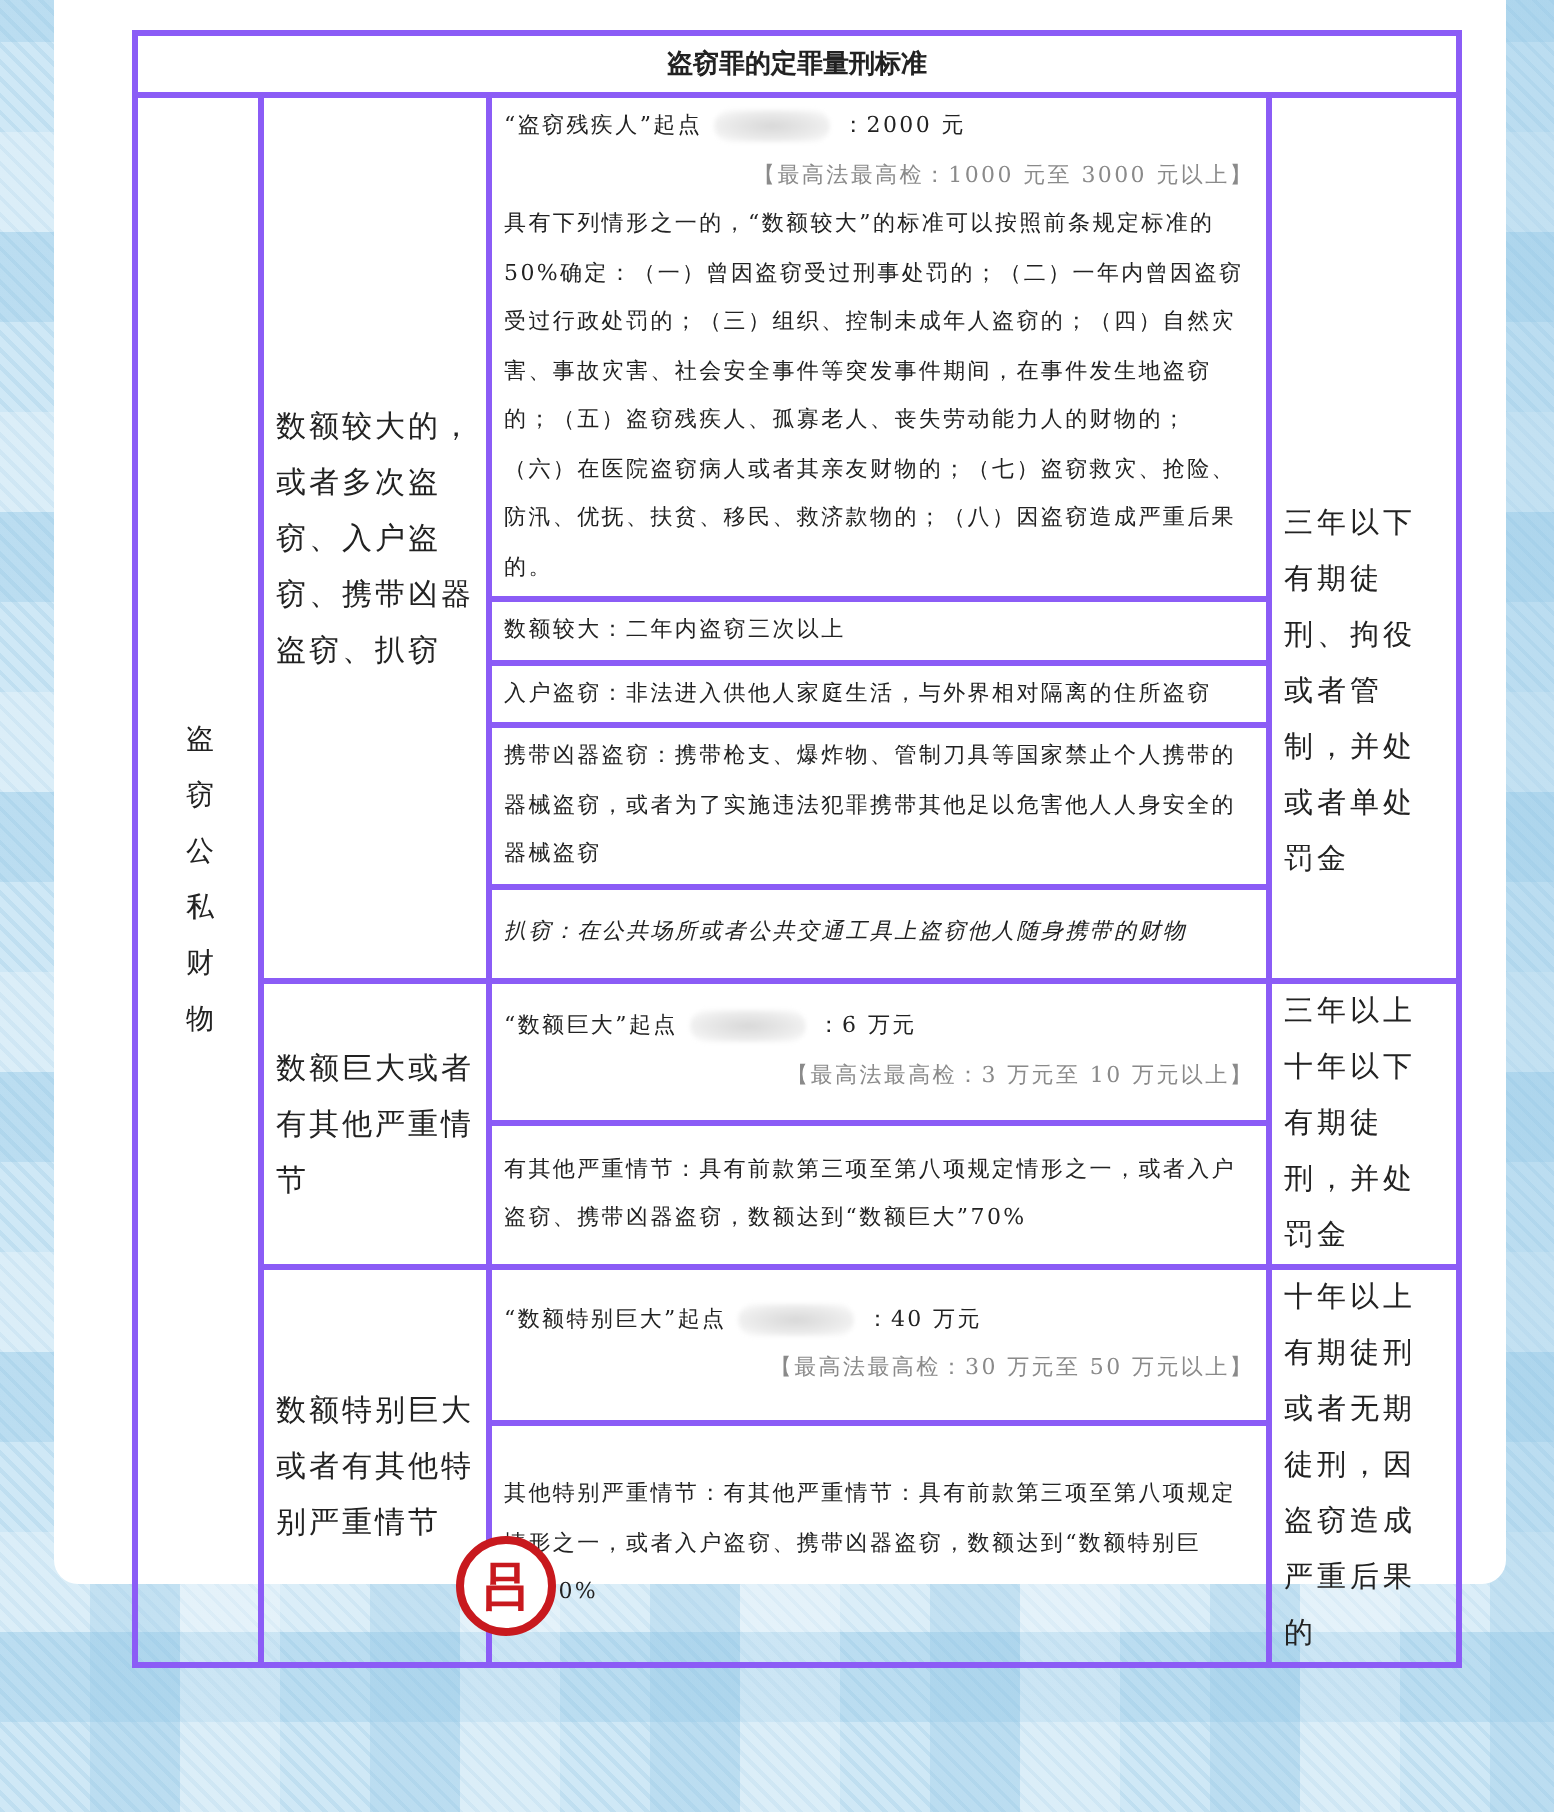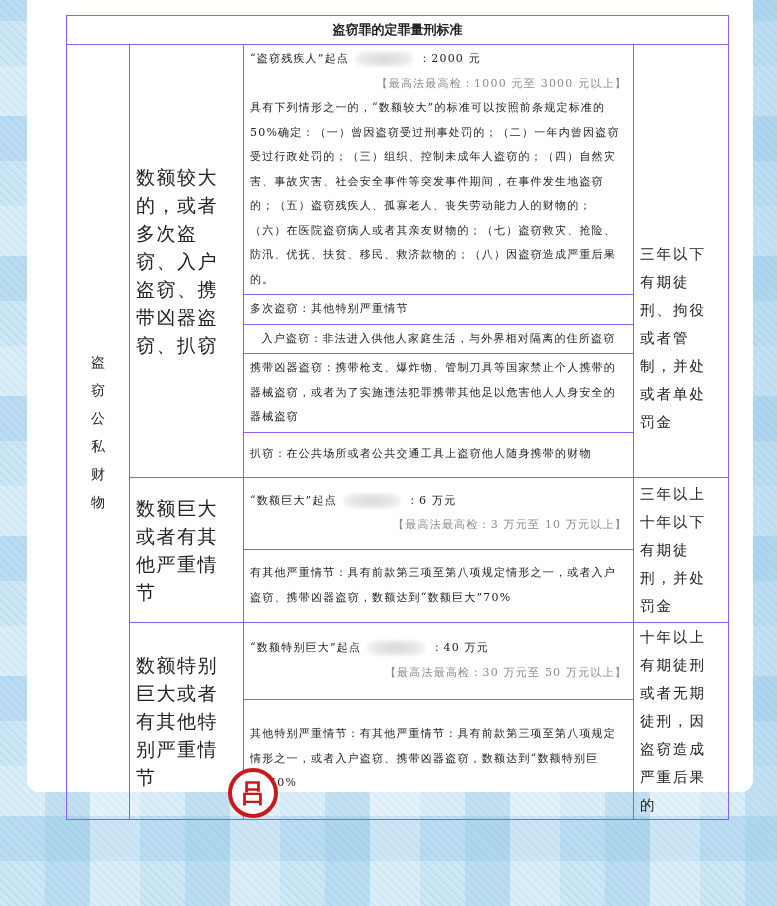--- a/index.html
+++ b/index.html
@@ -15,31 +15,31 @@
     }
     .card {
       position: absolute; left: 27px; top: -20px; width: 726px; height: 812px;
       background: #ffffff; border-radius: 12px;
     }
     table.doc {
       position: absolute; left: 66px; top: 15px; width: 662px;
       border-collapse: collapse; table-layout: fixed;
       font-size: 12px;
     }
-    table.doc td { border: 1px solid #8b5cf6; vertical-align: middle; padding: 0; }
+    table.doc td { border: 3px solid #8b5cf6; vertical-align: middle; padding: 0; }
     .title-cell {
       height: 28px; text-align: center; font-family: "DejaVu Sans", sans-serif;
       font-weight: bold; font-size: 13px; color: #222;
     }
     .cat-cell {
       font-family: "DejaVu Sans", sans-serif; font-size: 14px; line-height: 28px;
       padding: 0 24px !important; letter-spacing: 3px; text-align: right;
     }
     .level-cell {
-      font-family: "DejaVu Sans", sans-serif; font-size: 19px; line-height: 28px;
+      font-family: "DejaVu Sans", sans-serif; font-size: 15px; line-height: 28px;
       padding: 16px 6px !important; letter-spacing: 1.5px;
     }
     .penalty-cell {
       font-family: "DejaVu Sans", sans-serif; font-size: 14.5px; line-height: 28px;
       padding: 0 6px !important; letter-spacing: 2px; vertical-align: top;
     }
     .detail-cell {
       font-size: 11px; line-height: 24.5px; padding: 2px 6px !important;
       letter-spacing: 1.2px; color: #222;
     }
@@ -93,30 +93,30 @@
     <td class="detail-cell" style="height:236px;">
       <span class="line">
         <span>“盗窃残疾人”起点</span><span class="blur"></span><span>：2000 元</span>
       </span>
       <span class="line grey">【最高法最高检：1000 元至 3000 元以上】</span>
       <span class="line">具有下列情形之一的，“数额较大”的标准可以按照前条规定标准的 50%确定：（一）曾因盗窃受过刑事处罚的；（二）一年内曾因盗窃受过行政处罚的；（三）组织、控制未成年人盗窃的；（四）自然灾害、事故灾害、社会安全事件等突发事件期间，在事件发生地盗窃的；（五）盗窃残疾人、孤寡老人、丧失劳动能力人的财物的；（六）在医院盗窃病人或者其亲友财物的；（七）盗窃救灾、抢险、防汛、优抚、扶贫、移民、救济款物的；（八）因盗窃造成严重后果的。</span>
     </td>
     <td rowspan="5" class="penalty-cell" style="padding-top:155px !important;">三年以下有期徒刑、拘役或者管制，并处或者单处罚金</td>
   </tr>
   <tr>
-    <td class="detail-cell" style="height:24px;">多次盗窃：其他特别严重情节</td>
+    <td class="detail-cell" style="height:24px;">数额较大：二年内盗窃三次以上</td>
   </tr>
   <tr>
-    <td class="detail-cell" style="height:24px;text-align:center;">入户盗窃：非法进入供他人家庭生活，与外界相对隔离的住所盗窃</td>
+    <td class="detail-cell" style="height:24px;">入户盗窃：非法进入供他人家庭生活，与外界相对隔离的住所盗窃</td>
   </tr>
   <tr>
     <td class="detail-cell" style="height:64px;">携带凶器盗窃：携带枪支、爆炸物、管制刀具等国家禁止个人携带的器械盗窃，或者为了实施违法犯罪携带其他足以危害他人人身安全的器械盗窃</td>
   </tr>
   <tr>
-    <td class="detail-cell" style="height:40px;">扒窃：在公共场所或者公共交通工具上盗窃他人随身携带的财物</td>
+    <td class="detail-cell" style="height:40px;font-style:italic;">扒窃：在公共场所或者公共交通工具上盗窃他人随身携带的财物</td>
   </tr>
 
   <tr>
     <td rowspan="2" class="level-cell">数额巨大或者有其他严重情节</td>
     <td class="detail-cell" style="height:50px;">
       <span class="line">
         <span>“数额巨大”起点</span><span class="blur"></span><span>：6 万元</span>
       </span>
       <span class="line grey">【最高法最高检：3 万元至 10 万元以上】</span>
     </td>

